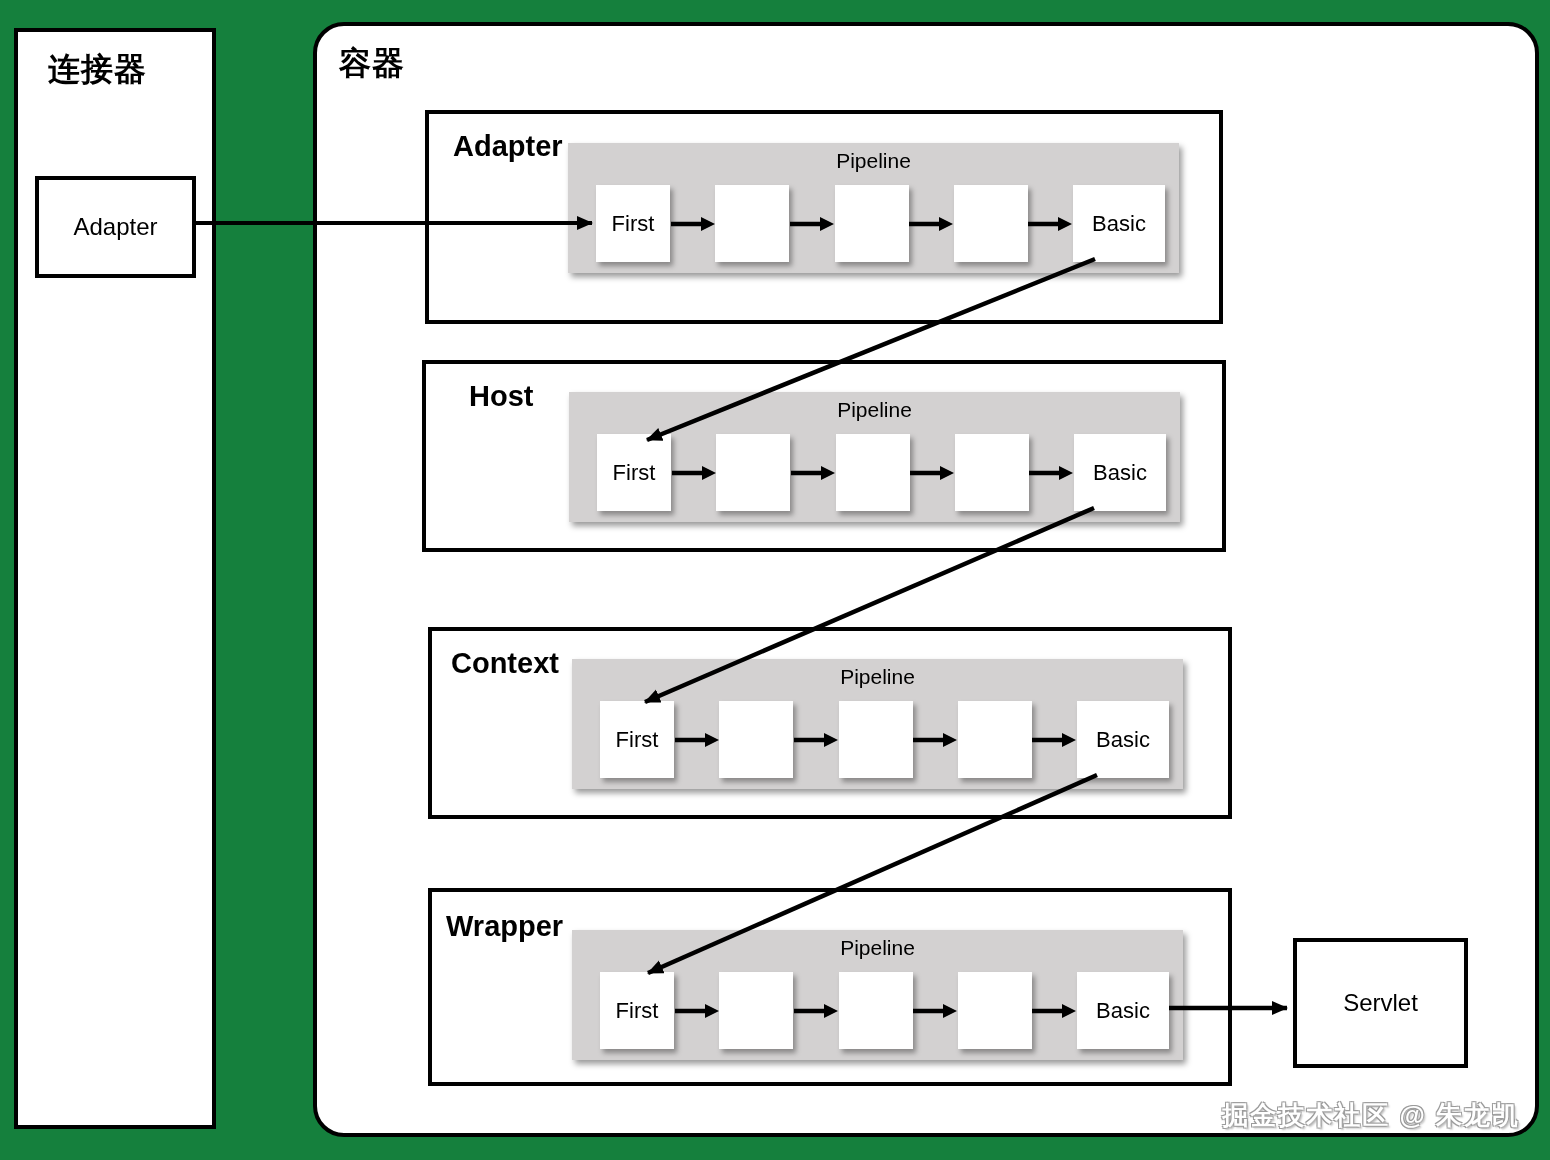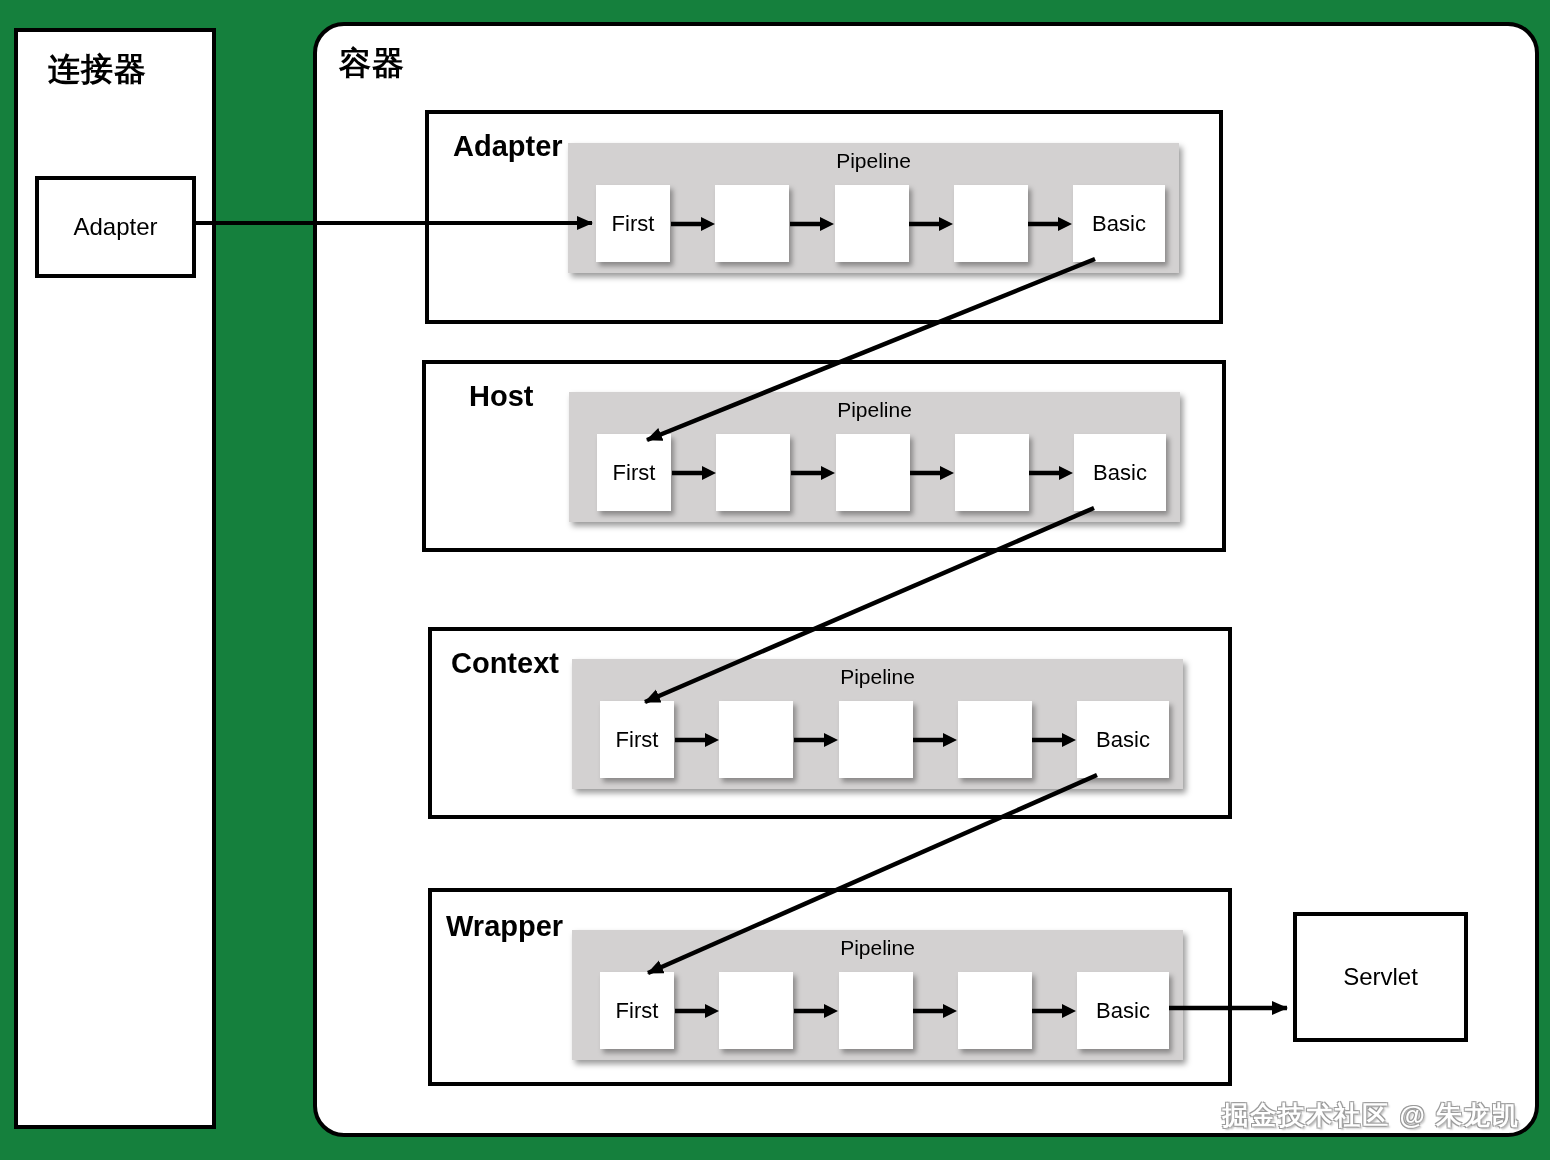--- a/index.html
+++ b/index.html
@@ -171,21 +171,21 @@
         <div class="valve"></div>
         <svg class="varrow" width="44" height="16" viewBox="0 0 44 16">
             <line x1="0" y1="8" x2="32" y2="8"></line>
             <polygon points="30,1 44,8 30,15"></polygon>
           </svg>
         <div class="valve basic">Basic</div>
       </div>
     </div>
   </div>
 
-  <div class="plain-box" style="left:1293px; top:912px; width:175px; height:130px;">Servlet</div>
+  <div class="plain-box" style="left:1293px; top:938px; width:175px; height:130px;">Servlet</div>
 
   <svg class="overlay" viewBox="0 0 1550 1160">
     <defs>
       <marker id="ah" markerUnits="userSpaceOnUse" markerWidth="20" markerHeight="16" refX="15" refY="7" orient="auto">
         <path d="M0,0 L16,7 L0,14 Z" fill="#000"></path>
       </marker>
     </defs>
     <g>
       <line x1="192" y1="223" x2="592" y2="223" stroke-width="4" marker-end="url(#ah)"></line>
     </g>

